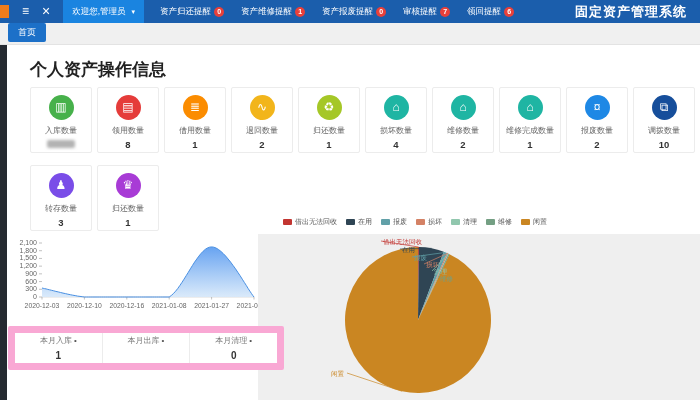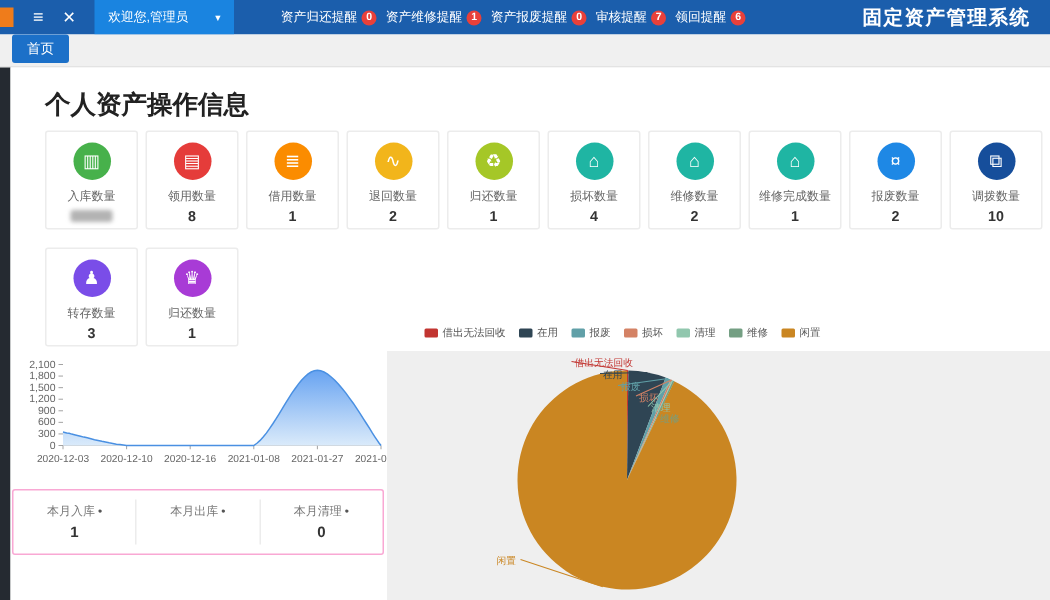--- a/index.html
+++ b/index.html
@@ -7,23 +7,23 @@
   font-family:"Liberation Sans",sans-serif}
 .page{position:relative;width:700px;height:400px;background:#fff}
 
 
 .topbar{position:absolute;left:0;top:0;width:700px;height:23px;background:#1b5eac;
   display:flex;align-items:center;color:#fff}
 .logo-frag{width:9px;height:13px;background:#ef7c1b;flex:0 0 auto}
 .hicon{color:#fff;font-size:12px;margin-left:13px;cursor:pointer;line-height:23px}
 .xicon{font-size:14px}
 .userbtn{margin-left:13px;background:#1a84e0;border:none;color:#fff;font-size:8.5px;
-  height:23px;padding:0 9px;display:flex;align-items:center;gap:18px;cursor:pointer}
+  height:23px;padding:0 9px;display:flex;align-items:center;gap:6px;cursor:pointer}
 .caret{font-size:7px}
-.hmenu{display:flex;margin-left:31px;gap:6px}
+.hmenu{display:flex;margin-left:16px;gap:17px}
 .hmenu-item{display:flex;align-items:center;gap:3px;font-size:8.5px;cursor:pointer;white-space:nowrap}
 .badge{background:#e8403a;color:#fff;border-radius:50%;min-width:10px;height:10px;font-size:7px;
   display:flex;align-items:center;justify-content:center;font-weight:bold}
 .spacer{flex:1}
 .apptitle{font-size:13px;font-weight:bold;margin-right:13px;letter-spacing:1px}
 
 
 .tabbar{position:absolute;left:0;top:23px;width:700px;height:22px;background:#f0f0f0;
   border-bottom:1px solid #e3e3e3;display:flex;align-items:flex-start}
 .tab{margin-left:8px;background:#1c70c8;color:#fff;font-size:9px;padding:3px 10px;
@@ -53,22 +53,22 @@
 .legend-item{display:flex;align-items:center;cursor:pointer}
 .lmark{width:9px;height:6px;border-radius:1px}
 .ltext{font-size:7px;color:#555;margin-left:3px;white-space:nowrap}
 .graypanel{position:absolute;left:251px;top:189px;width:442px;height:166px;background:#efefef}
 .graypanel svg{display:block}
 
 
 .areawrap{position:absolute;left:1px;top:191px;width:250px;height:84px}
 
 
-.stats{position:absolute;left:1px;top:281px;width:248px;height:44px;background:#fff;
-  border:1px solid #f9a8d4;border-radius:2px;display:flex;align-items:center}
+.stats{position:absolute;left:1px;top:281px;width:276px;height:44px;background:#fff;
+  border:7px solid #f9a8d4;border-radius:2px;display:flex;align-items:center}
 .stat{flex:1;text-align:center;border-right:1px solid #ececec;padding:2px 0}
 .stat:last-child{border-right:none}
 .stat-label{font-size:8px;color:#777;white-space:nowrap}
 .stat-dot{font-size:8px;color:#555;margin-left:2px}
 .stat-value{font-size:10px;font-weight:bold;color:#333;margin-top:4px;height:11px}
 .stat-value.hl{color:#f5821f}
 </style>
 </head>
 <body>
 

